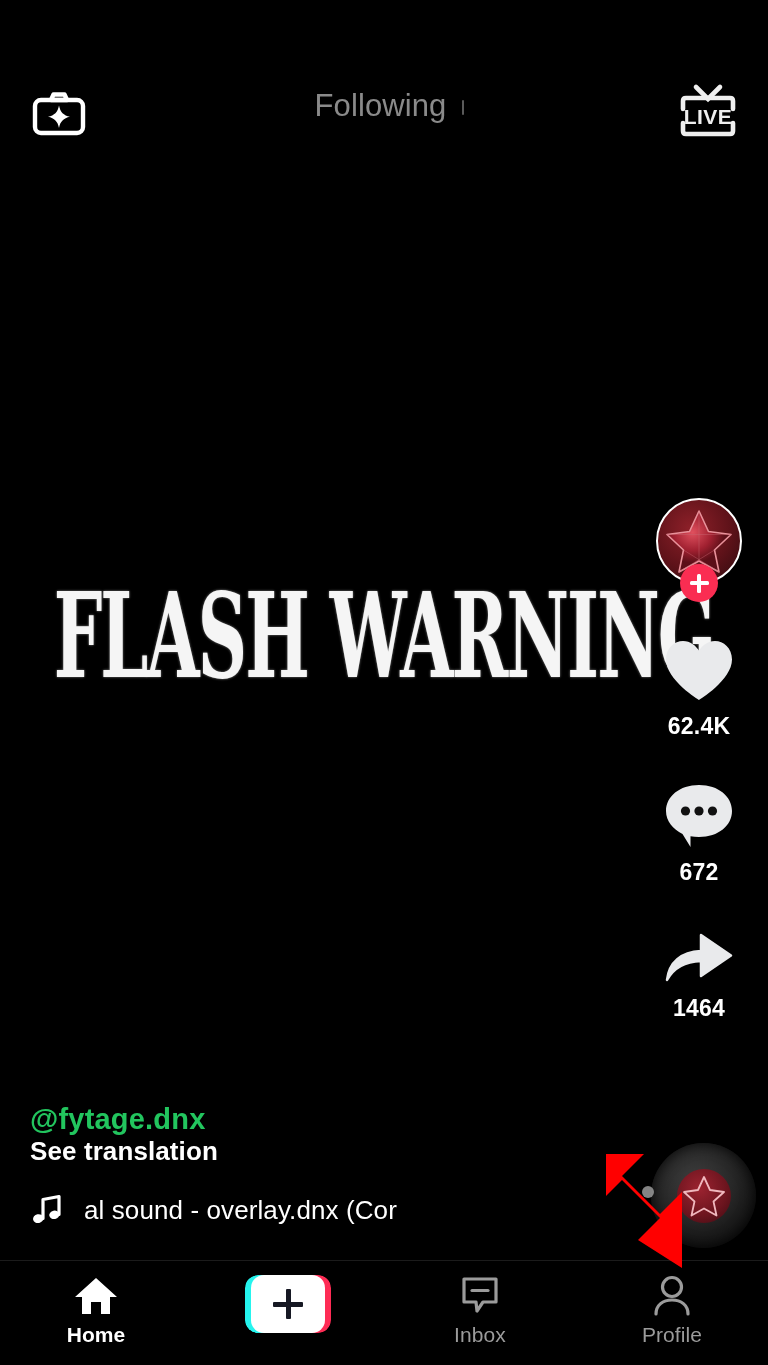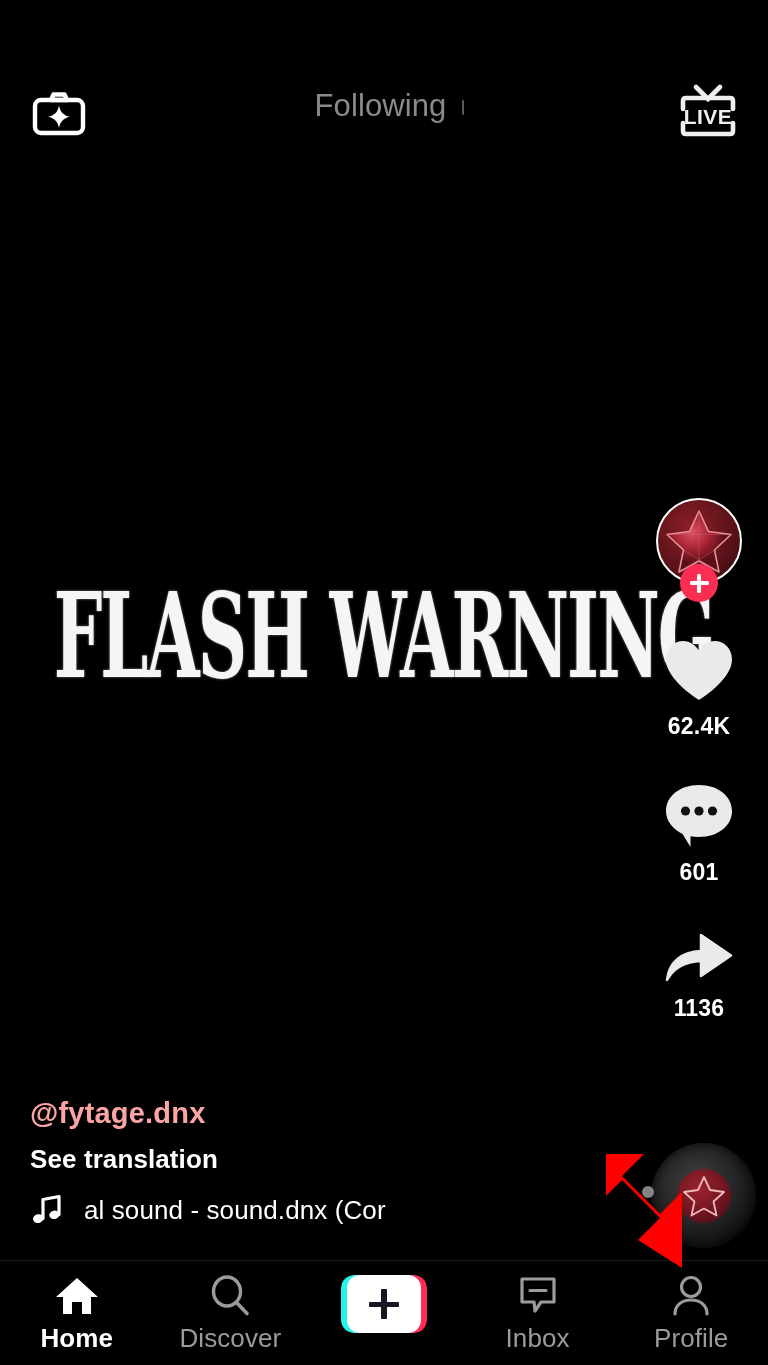--- a/index.html
+++ b/index.html
@@ -129,32 +129,32 @@
     background:#9a9a9a; opacity:.85;
   }
 
   
   #caption-block {
     position:absolute; left:30px; bottom:138px;
     width:600px; z-index:30;
     text-shadow:0 1px 4px rgba(0,0,0,.55);
   }
   #author-handle {
-    color:#fca5a5; font-size:29px; font-weight:700;
-    letter-spacing:.2px; margin-bottom:14px;
+    color:#22c55e; font-size:29px; font-weight:700;
+    letter-spacing:.2px; 
   }
   #caption-text {
     color:#ffffff; font-size:27px; font-weight:400;
     line-height:1.25; letter-spacing:.1px; margin-bottom:12px;
     font-family:"DejaVu Sans","Liberation Sans", sans-serif;
   }
   #caption-text .tags { font-family:"Liberation Sans", sans-serif; }
   #see-translation {
     color:#ffffff; font-size:26px; font-weight:600;
-    letter-spacing:.1px; margin-bottom:18px;
+    letter-spacing:.1px; margin-bottom:26px;
   }
   #music-row {
     display:flex; align-items:center; gap:20px;
     width:400px; overflow:hidden;
   }
   #music-title {
     color:#ffffff; font-size:26px; font-weight:400;
     white-space:nowrap; letter-spacing:.1px;
   }
 
@@ -165,21 +165,21 @@
     display:flex; align-items:flex-start; justify-content:space-around;
     border-top:1px solid #1b1b1b;
     padding-top:14px;
   }
   .nav-item {
     width:140px; display:flex; flex-direction:column;
     align-items:center; justify-content:flex-start; gap:6px;
     cursor:pointer;
   }
   .nav-label {
-    font-size:26px; letter-spacing:.1px;
+    font-size:21px; letter-spacing:.1px;
   }
   .nav-item.active .nav-label { color:#ffffff; font-weight:700; }
   .nav-item .nav-label { color:#9b9b9b; font-weight:400; }
   .nav-icon { height:42px; display:flex; align-items:center; justify-content:center; }
 
   #create-btn {
     position:relative; width:86px; height:58px;
     border-radius:13px; overflow:hidden;
     display:flex; align-items:center; justify-content:center;
   }
@@ -271,28 +271,28 @@
       <div class="rail-count">62.4K</div>
     </div>
 
     <div class="rail-item" id="comment-block">
       <svg width="72" height="68" viewBox="0 0 72 68">
         <path d="M36 3 C55.5 3 69 14.5 69 29 C69 43.5 55.5 55 36 55 C33 55 30.2 54.75 27.5 54.3 L27.5 65 L19.5 52 C10 47.2 3 39 3 29 C3 14.5 16.5 3 36 3 Z" fill="#e9eaec"></path>
         <circle cx="22.5" cy="29" r="4.6" fill="#111"></circle>
         <circle cx="36" cy="29" r="4.6" fill="#111"></circle>
         <circle cx="49.5" cy="29" r="4.6" fill="#111"></circle>
       </svg>
-      <div class="rail-count">601</div>
+      <div class="rail-count">672</div>
     </div>
 
     <div class="rail-item" id="share-block">
       <svg width="76" height="58" viewBox="0 0 76 58">
         <path d="M6 52 C8 34 20 24 40 23 L40 7 L70 27.5 L40 48 L40 33 C25 33.5 13 39 6 52 Z" fill="#e9eaec" stroke="#e9eaec" stroke-width="2.5" stroke-linejoin="round"></path>
       </svg>
-      <div class="rail-count">1136</div>
+      <div class="rail-count">1464</div>
     </div>
   </div>
 
   <div id="music-disc-wrap">
     <div id="disc-note-dot"></div>
     <div id="music-disc">
       <div id="disc-label">
         <svg width="46" height="46" viewBox="0 0 46 46">
           <path d="M23 4 L29 17 L43 19 L32.5 28.5 L35.5 42.5 L23 35.5 L10.5 42.5 L13.5 28.5 L3 19 L17 17 Z" fill="none" stroke="#f0b7bd" stroke-width="1.8" stroke-linejoin="round"></path>
         </svg>
@@ -302,44 +302,35 @@
 
   <div id="caption-block">
     <div id="author-handle">@fytage.dnx</div>
     <div id="see-translation">See translation</div>
     <div id="music-row">
       <svg width="34" height="34" viewBox="0 0 34 34" style="flex:none;">
         <path d="M13 25.5 L13 6.5 L29 3.5 L29 21.5" fill="none" stroke="#fff" stroke-width="3.2" stroke-linejoin="round" stroke-linecap="round"></path>
         <ellipse cx="8.3" cy="25.6" rx="5.3" ry="4.4" fill="#fff" transform="rotate(-12 8.3 25.6)"></ellipse>
         <ellipse cx="24.3" cy="21.8" rx="5.1" ry="4.2" fill="#fff" transform="rotate(-12 24.3 21.8)"></ellipse>
       </svg>
-      <div id="music-title">al sound - sound.dnx (Cor</div>
+      <div id="music-title">al sound - overlay.dnx (Cor</div>
     </div>
   </div>
 
   <div id="bottom-nav">
 
     <div class="nav-item active">
       <div class="nav-icon">
         <svg width="44" height="40" viewBox="0 0 44 40">
           <path d="M22 2 L43 21 L36 21 L36 38 L27 38 L27 26 L17 26 L17 38 L8 38 L8 21 L1 21 Z" fill="#ffffff"></path>
         </svg>
       </div>
       <div class="nav-label">Home</div>
     </div>
 
-    <div class="nav-item">
-      <div class="nav-icon">
-        <svg width="42" height="42" viewBox="0 0 42 42">
-          <ellipse cx="18" cy="16.5" rx="13.5" ry="14.5" fill="none" stroke="#9b9b9b" stroke-width="3.4"></ellipse>
-          <line x1="27.5" y1="27.5" x2="38" y2="38.5" stroke="#9b9b9b" stroke-width="3.6" stroke-linecap="round"></line>
-        </svg>
-      </div>
-      <div class="nav-label">Discover</div>
-    </div>
 
     <div class="nav-item">
       <div id="create-btn">
         <div id="create-cyan"></div>
         <div id="create-pink"></div>
         <div id="create-white">
           <div id="create-plus"></div>
         </div>
       </div>
       <div class="nav-label"></div>

